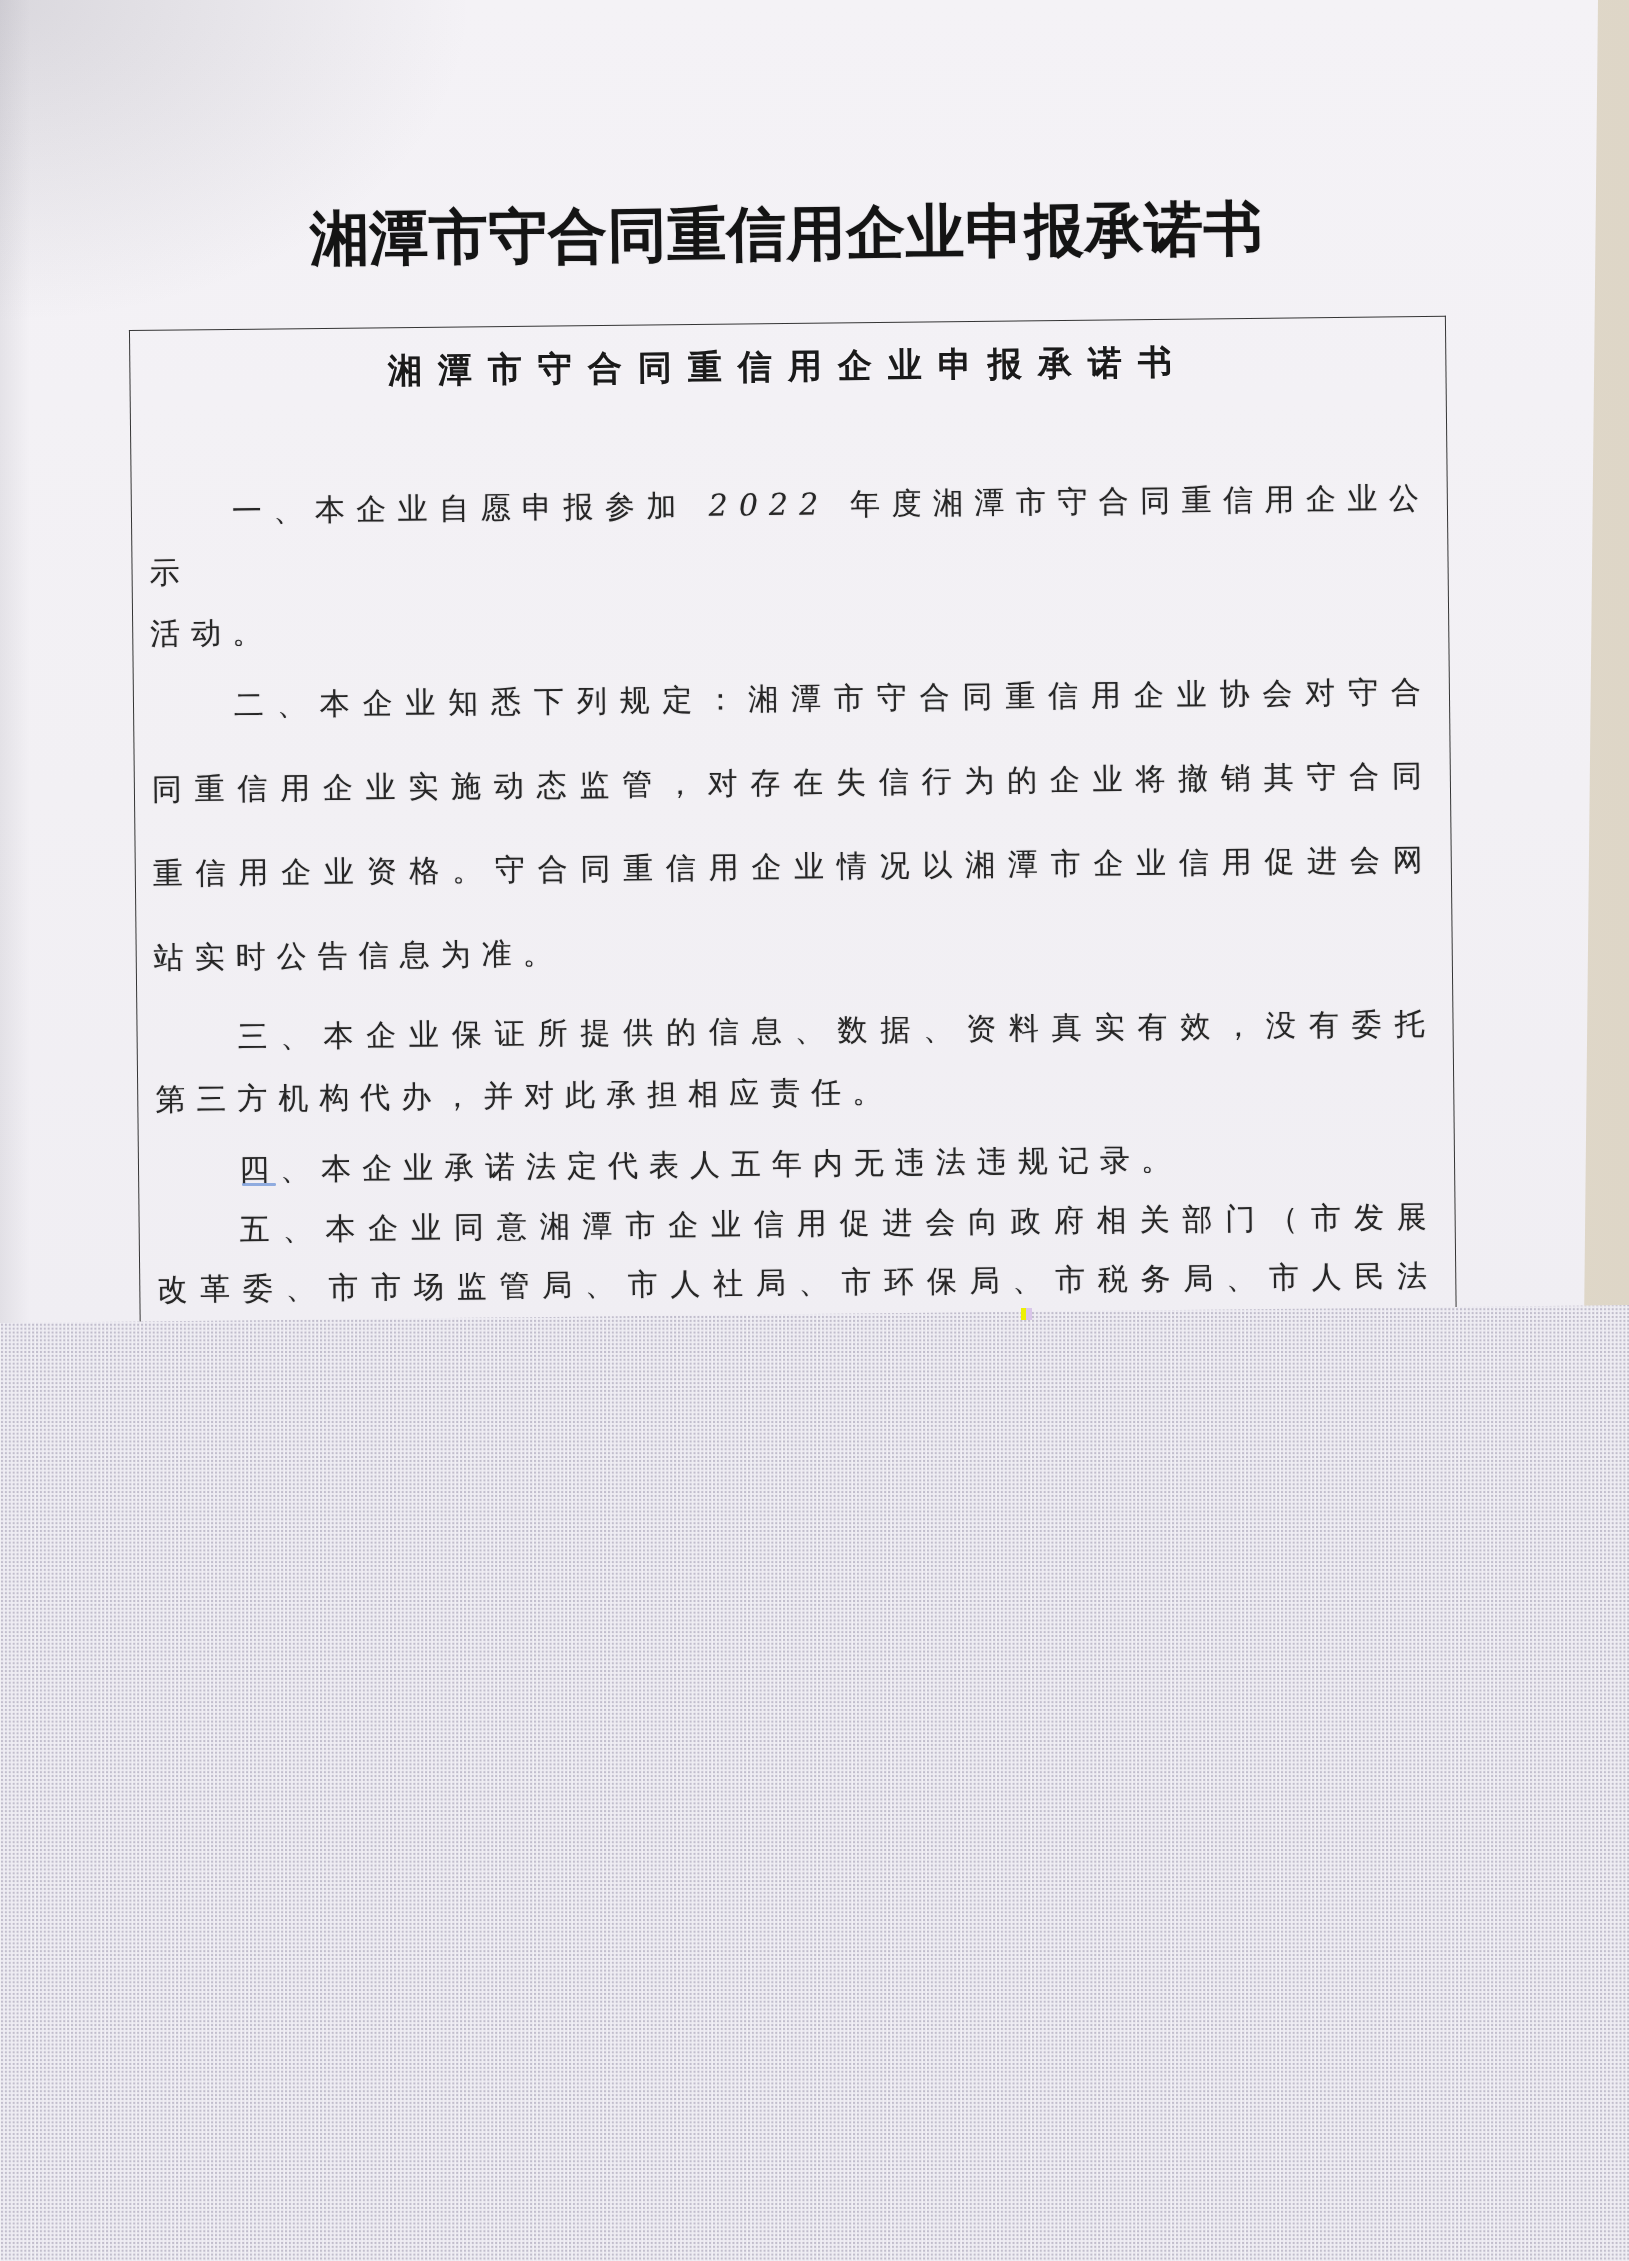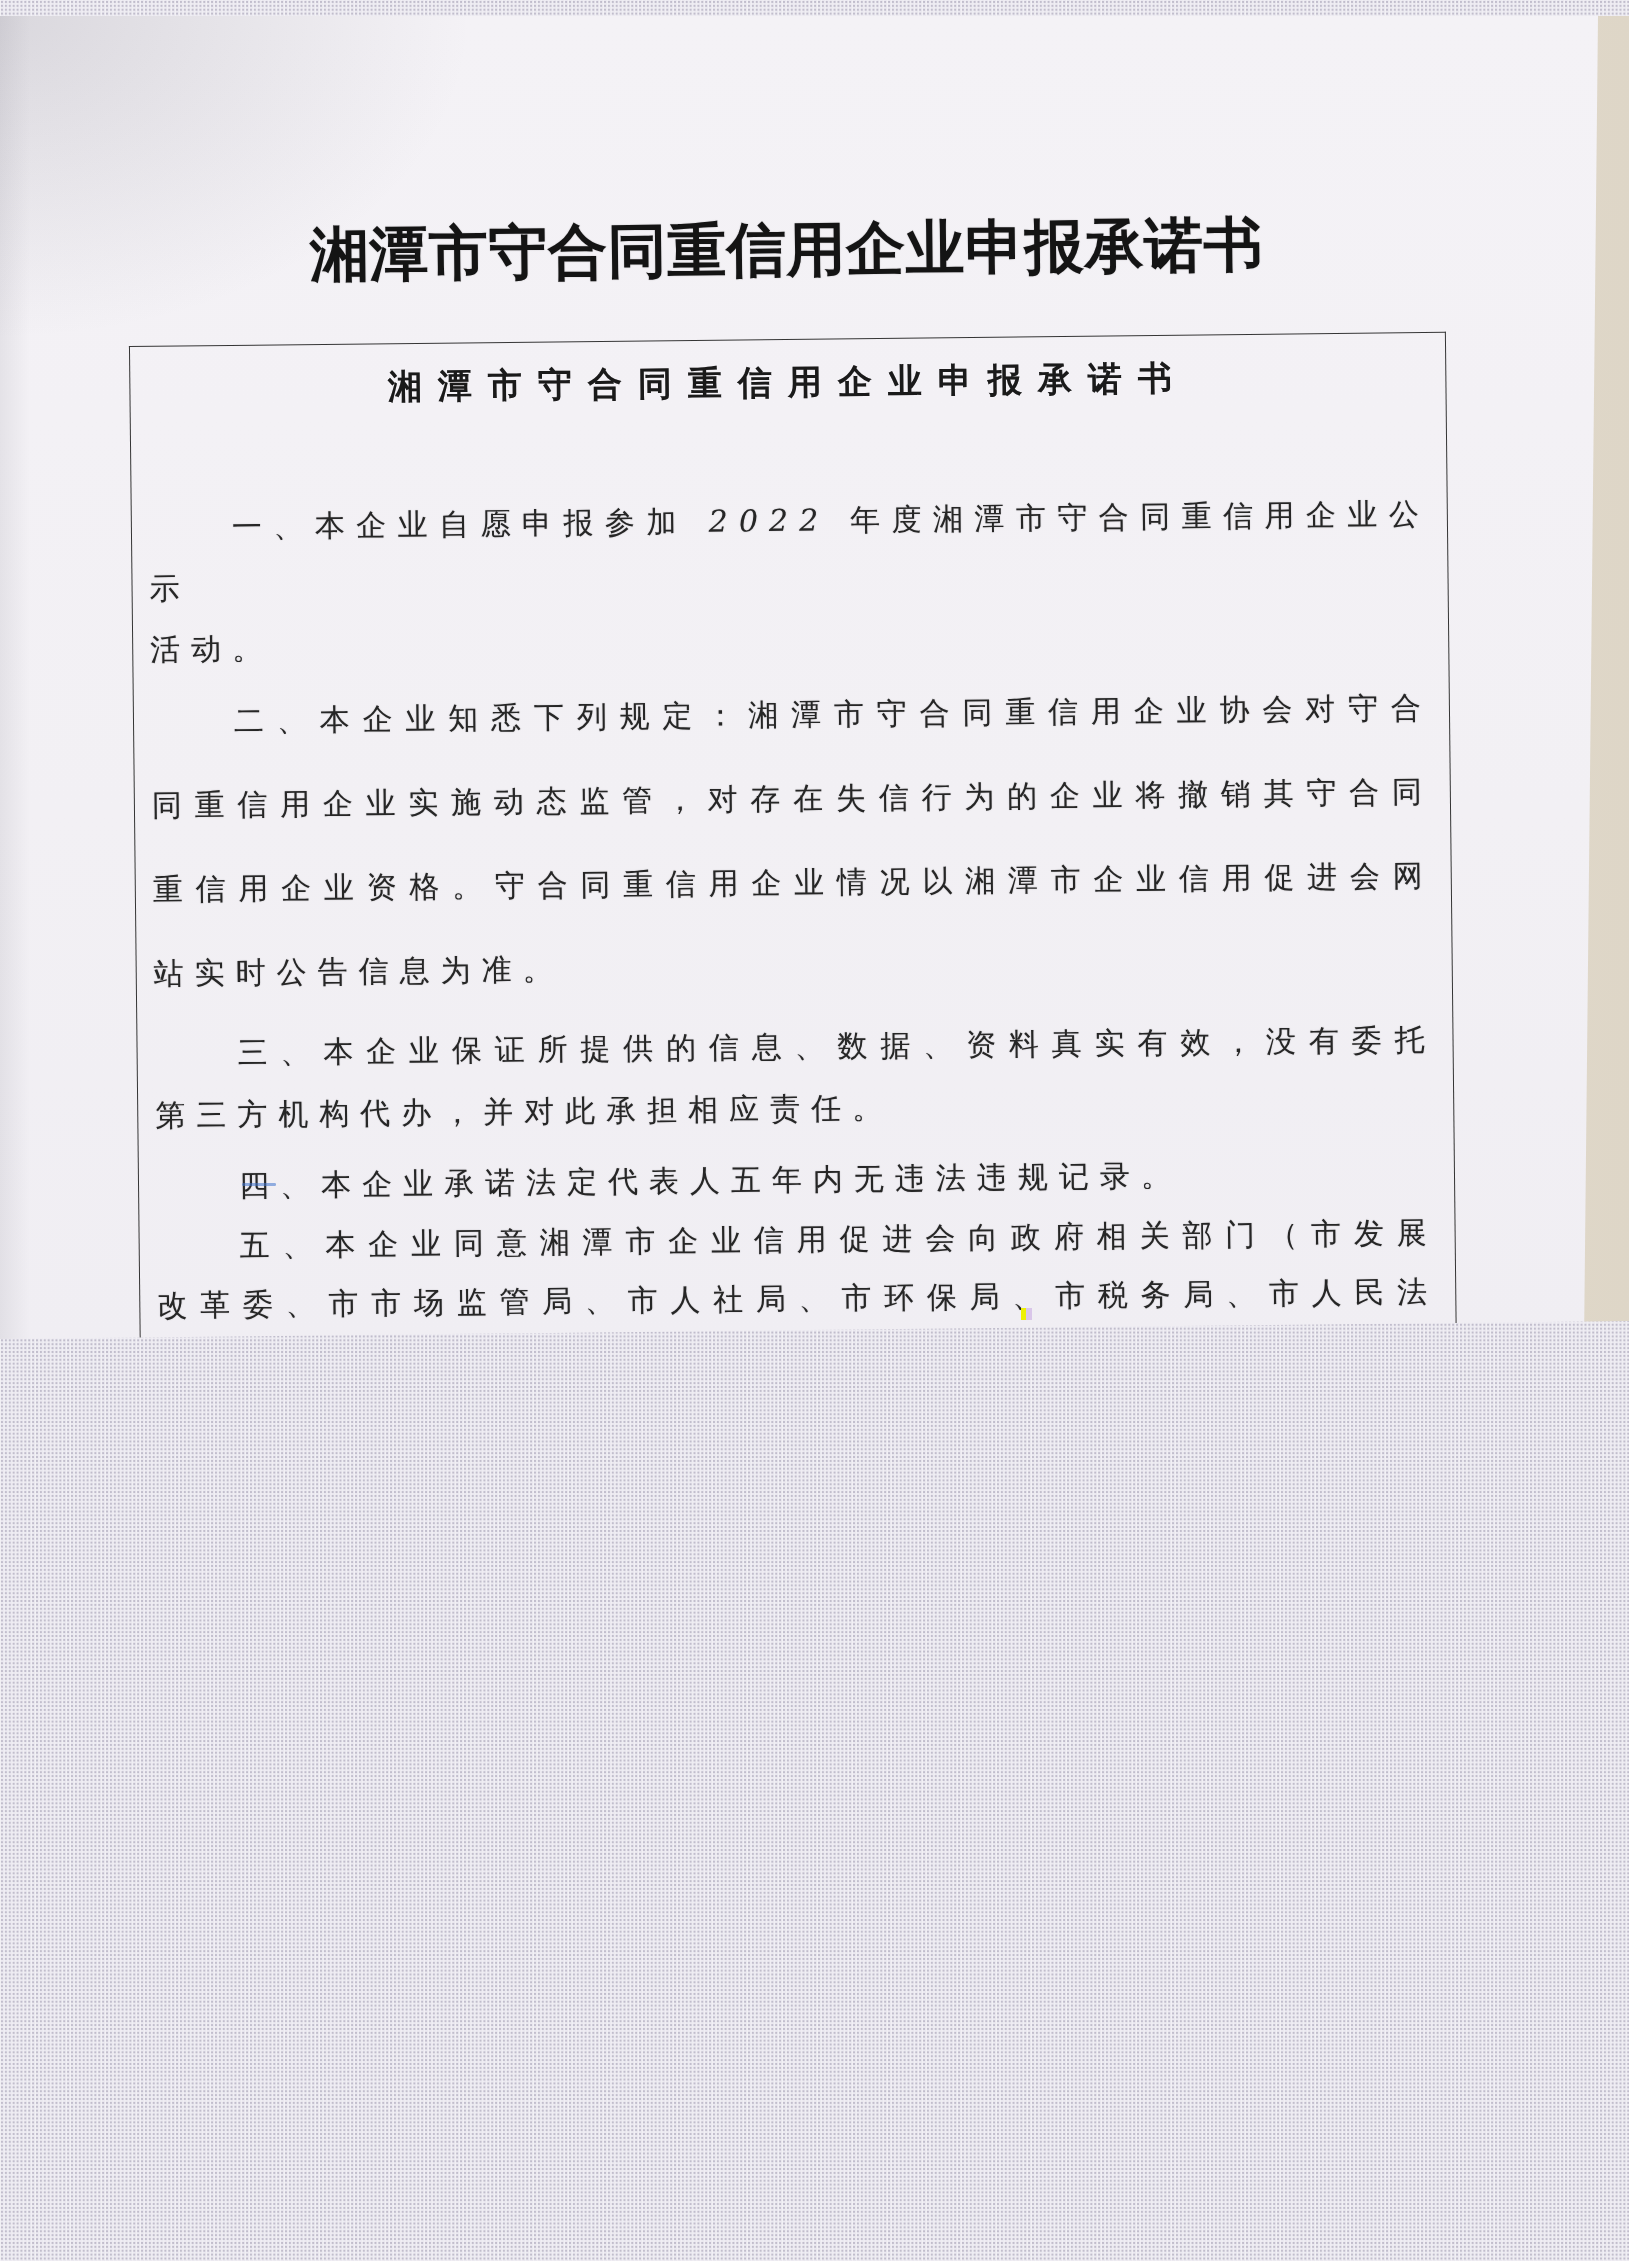--- a/index.html
+++ b/index.html
@@ -13,21 +13,21 @@
     background-image:
       radial-gradient(circle, #b5b1c2 0.6px, rgba(181,177,194,0) 1px),
       repeating-linear-gradient(90deg, rgba(255,255,255,0.35) 0 0.6px, rgba(255,255,255,0) 0.6px 3.9px);
     background-size: 3.9px 3.9px, 3.9px 3.9px;
     font-family: "DejaVu Sans", sans-serif;
   }
 
   
   .page-scan {
     position: absolute;
-    left: 0; top: 16px;
+    left: 0; top: 0;
     width: 1630px; height: 1328px;
     background: linear-gradient(180deg, #f4f2f6 0%, #f2f0f4 60%, #f0eef3 100%);
     clip-path: polygon(0 0, 1630px 0, 1630px 1305px, 0 1323px);
   }
   .shade-topleft {
     position: absolute; left: 0; top: 0;
     width: 490px; height: 335px;
     background: radial-gradient(ellipse at 0% 0%, rgba(112,110,122,0.20) 0%, rgba(112,110,122,0.0) 68%);
     pointer-events: none;
   }

